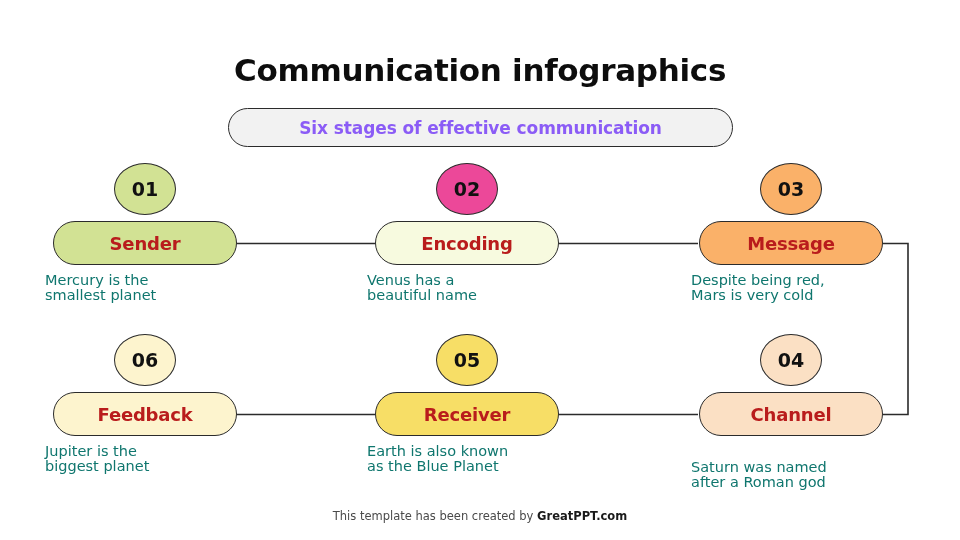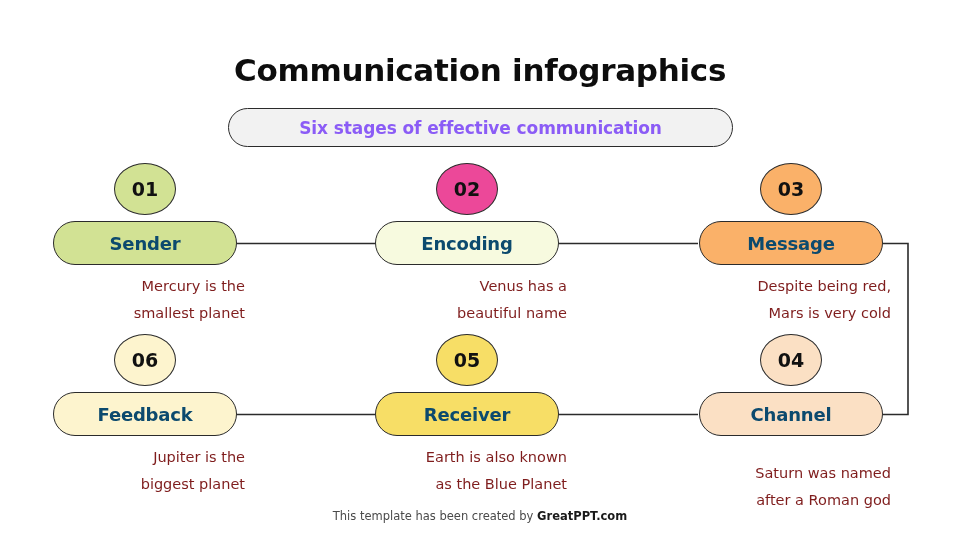--- a/index.html
+++ b/index.html
@@ -89,30 +89,30 @@
     border: 1.3px solid #2b2b2b;
     border-radius: 22px;
     display: flex;
     align-items: center;
     justify-content: center;
     z-index: 2;
   }
   .pill-label {
     font-size: 18px;
     font-weight: bold;
-    color: #0c4a6e;
+    color: #b91c1c;
     letter-spacing: -0.2px;
   }
   .caption {
     position: absolute;
     width: 200px;
-    text-align: right;
+    text-align: left;
     font-size: 14.5px;
-    line-height: 27px;
-    color: #7f1d1d;
+    line-height: 15px;
+    color: #0f766e;
     white-space: pre-line;
   }
 
   
   .footer {
     position: absolute;
     left: 0;
     top: 509px;
     width: 960px;
     text-align: center;

